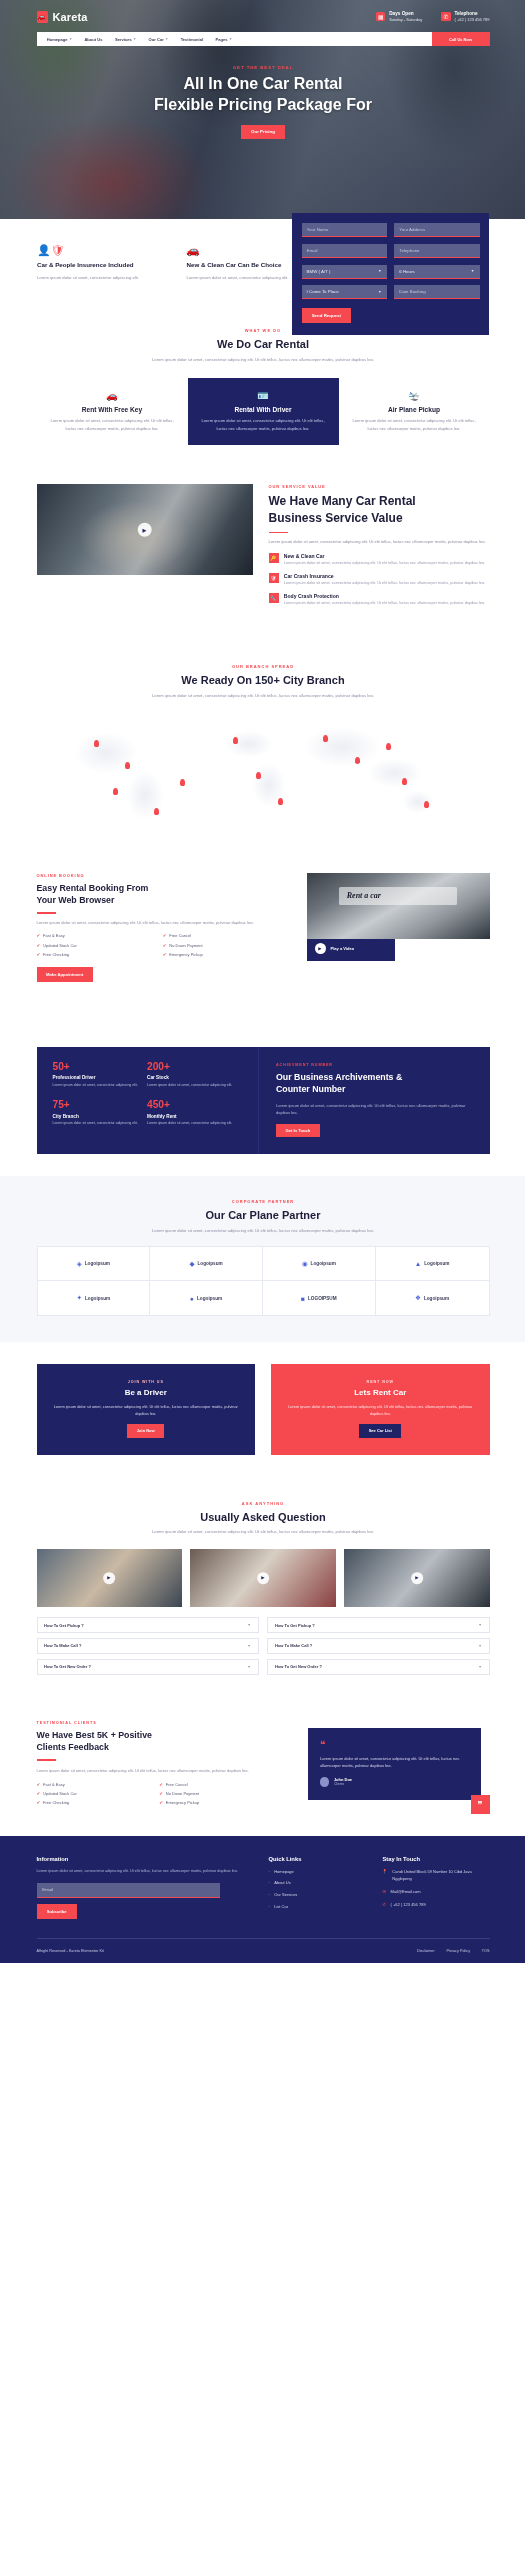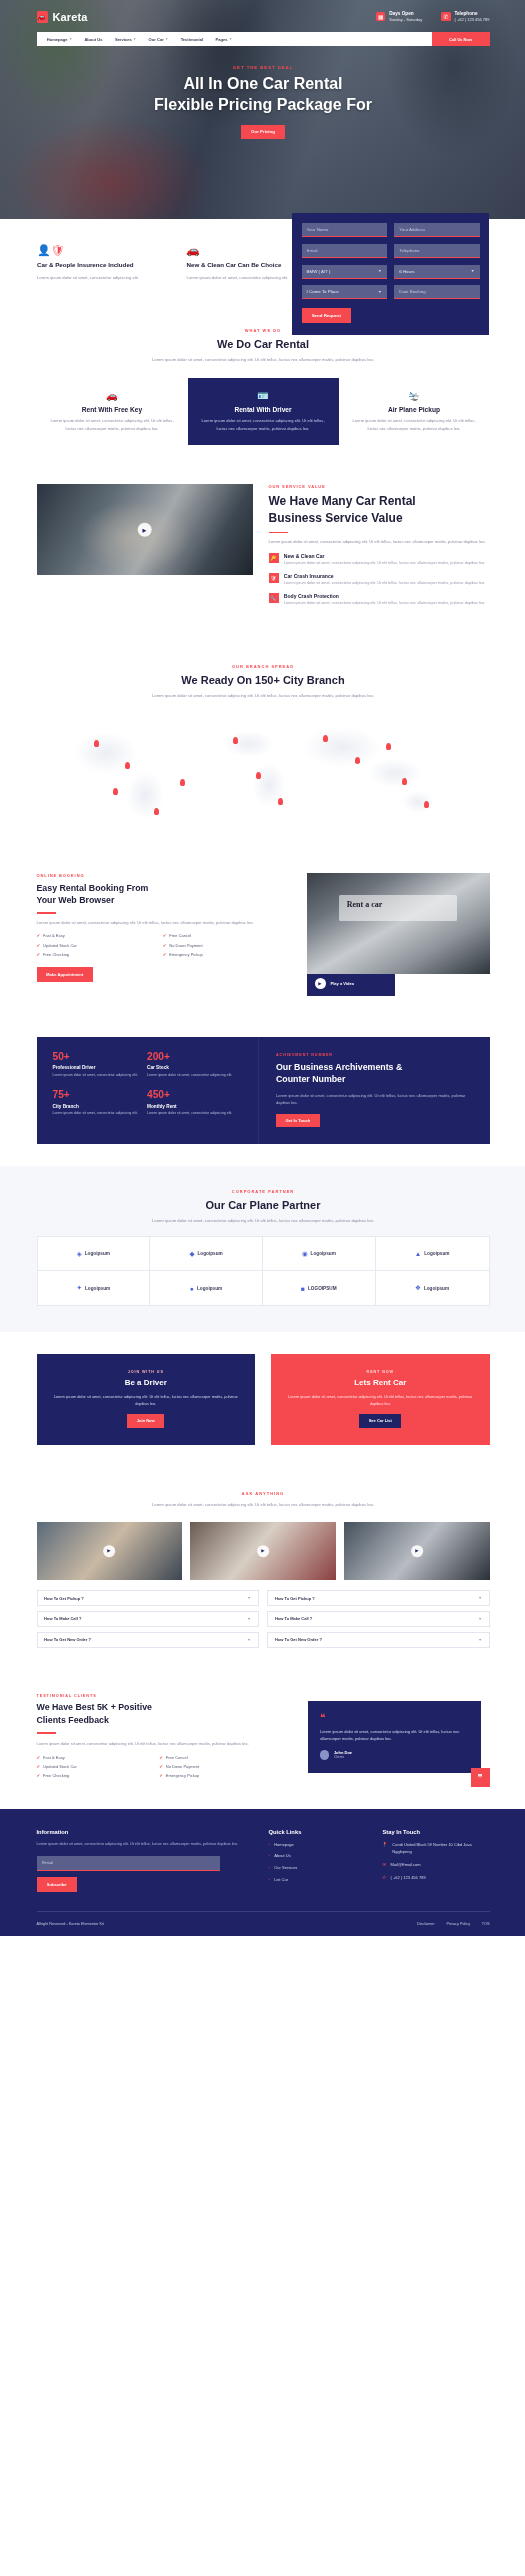--- a/index.html
+++ b/index.html
@@ -191,43 +191,44 @@
   .checks { display:flex; flex-wrap:wrap; margin-top:7.3px; }
   .chk { width:50%; display:flex; align-items:center; gap:2.9px; margin-bottom:4.4px; }
   .chk .c { color:#f5484f; font-size:4.4px; }
   .chk span.t { font-size:4px; color:#5b5b76; }
   .br-btn {
     margin-top:5.1px; background:#f5484f; color:#fff; border:none;
     font-size:4.2px; font-weight:bold; padding:5.1px 9.5px; cursor:pointer;
   }
   .br-right { width:183px; flex:none; position:relative; }
   .br-img {
-    height:101px; position:relative;
+    height:66px; position:relative;
     background:linear-gradient(150deg,#3a3f46 0%,#6d747c 25%,#c8ccd0 50%,#8e949a 72%,#2e343c 100%);
+    font-style:italic;
   }
   .br-img:after {
     content:""; position:absolute; left:18%; top:22%; width:64%; height:26%;
     background:rgba(245,245,245,.6); border-radius:1.5px;
   }
   .br-img .signtxt {
     position:absolute; left:22%; top:27%; font-size:8px; font-weight:bold;
     color:#1a1a2a; z-index:3; font-family:"Liberation Serif", serif;
   }
   .br-card {
     background:#1f2264; padding:6.6px 8px; display:flex; align-items:center; gap:5.1px;
     width:88px; margin-top:-2.2px;
   }
   .br-card .pl {
     width:11px; height:11px; border-radius:50%; background:#fff;
     display:flex; align-items:center; justify-content:center; color:#1f2264; font-size:4.4px;
   }
   .br-card .pltxt { color:#fff; font-size:4px; font-weight:bold; }
 
   
-  .stats { display:flex; background:#fff; }
+  .stats { display:flex; background:#fff;margin-top:24px; }
   .stats-left { width:221px; background:#1f2264; padding:14.6px 16px; }
   .stat-grid { display:flex; flex-wrap:wrap; }
   .stat { width:50%; margin-bottom:11.7px; }
   .stat-n { color:#f5484f; font-size:10.2px; font-weight:bold; line-height:1; }
   .stat-t { color:#fff; font-size:4.7px; font-weight:bold; margin-top:3.7px; }
   .stat-d { color:#b9bbd8; font-size:3.5px; line-height:1.7; margin-top:2.2px; }
   .stats-right { flex:1; background:#1f2264; padding:16px 17.5px; border-left:1.5px solid #2b2f7a; }
   .sr-eyebrow { color:#f5484f; font-size:3.7px; font-weight:bold; letter-spacing:0.9px; text-transform:uppercase; }
   .sr-title { color:#fff; font-size:8.8px; font-weight:bold; line-height:1.45; margin-top:3.7px; }
   .sr-desc { color:#b9bbd8; font-size:4px; line-height:1.8; margin-top:5.8px; }
@@ -692,20 +693,21 @@
       <div class="cta-title">Lets Rent Car</div>
       <div class="cta-desc">Lorem ipsum dolor sit amet, consectetur adipiscing elit. Ut elit tellus, luctus nec ullamcorper mattis, pulvinar dapibus leo.</div>
       <button class="cta-btn">See Car List</button>
     </div>
   </div>
 </div>
 
 <div class="faq wrap">
   <div class="inner">
     <div class="sec-eyebrow">ASK ANYTHING</div>
+    <div class="sec-title">Usually Asked Question</div>
     <div class="sec-sub">Lorem ipsum dolor sit amet, consectetur adipiscing elit. Ut elit tellus, luctus nec ullamcorper mattis, pulvinar dapibus leo.</div>
     <div class="faq-imgs">
       <div class="faq-img a">
           <div class="play sm">▶</div>
         </div>
       <div class="faq-img b">
           <div class="play sm">▶</div>
         </div>
       <div class="faq-img c">
           <div class="play sm">▶</div>

